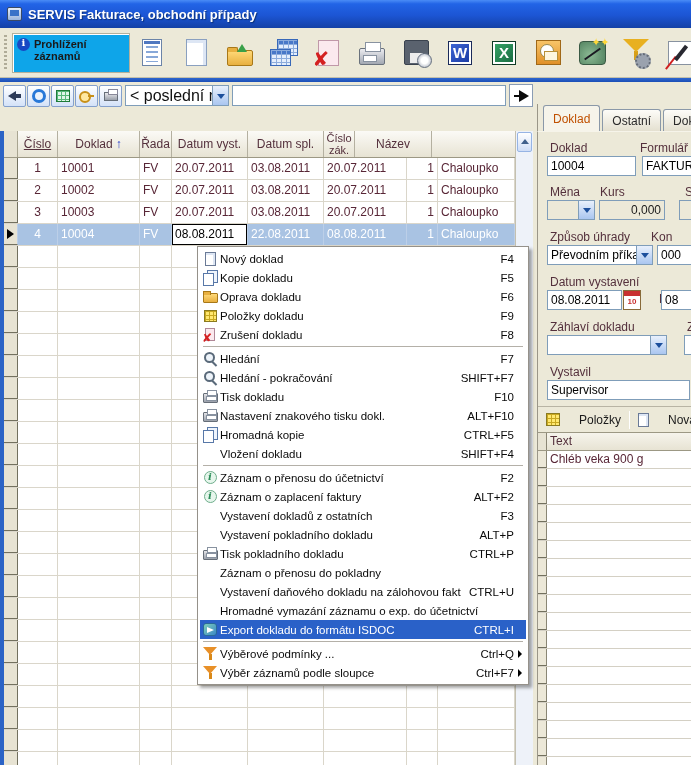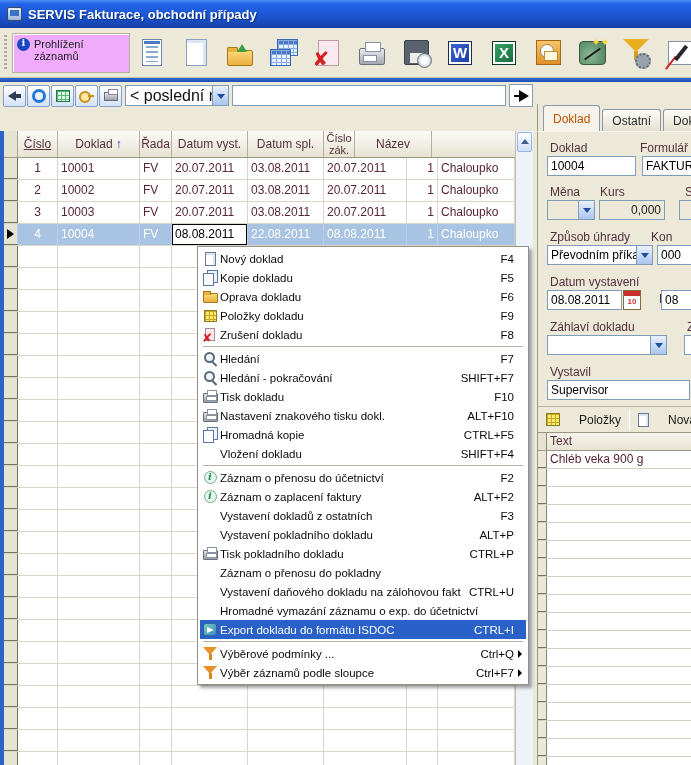--- a/index.html
+++ b/index.html
@@ -9,22 +9,22 @@
   
   .titlebar { height: 28px; background: linear-gradient(180deg,#4a8cf6 0%,#2264e6 14%,#1c55d4 55%,#1441a6 100%);
     display: flex; align-items: center; gap: 6px; padding: 0 7px; }
   .app-icon { width: 15px; height: 14px; background: linear-gradient(#e8eef8,#9ab4dc); border: 1px solid #3a4a66; border-radius: 2px; position: relative; }
   .app-icon::after { content:""; position:absolute; left:2px; top:2px; right:2px; height:6px; background:#3a72c8; }
   .title-text { color:#fff; font-weight:bold; font-size:13px; text-shadow:1px 1px 1px #0c3278; white-space:nowrap; }
 
   
   .main-toolbar { height: 50px; display: flex; align-items: center; background:#ece9d8; border-bottom:1px solid #c4c0ac; padding-left: 12px; position: relative; }
   .grip { position:absolute; left:4px; top:7px; bottom:7px; width:3px; background:repeating-linear-gradient(180deg,#b0ac98 0 2px,transparent 2px 4px); }
-  .status-box { width:118px; height:40px; background:#f0abfc; border:1px solid #b4b09c; box-shadow: inset 1px 1px 0 #fff;
-    display:flex; align-items:flex-start; gap:4px; padding:4px 4px; font-size:11px; color:#1a1a1a; flex:none; }
+  .status-box { width:118px; height:40px; background:#0ea5e9; border:1px solid #b4b09c; box-shadow: inset 1px 1px 0 #fff;
+    display:flex; align-items:flex-start; gap:4px; padding:4px 4px; font-size:11px; color:#1a1a1a; flex:none;font-weight:bold; }
   .info-badge { width:13px; height:13px; border-radius:50%; background:#1748c4; flex:none; position:relative; }
   .info-badge::after { content:"i"; position:absolute; left:0; right:0; top:-1px; text-align:center; color:#fff; font-size:10px; font-weight:bold; font-family:"DejaVu Serif",serif; }
   .tb-buttons { display:flex; align-items:center; height:100%; }
   .tb-btn { width:44px; height:46px; display:flex; align-items:center; justify-content:center; flex:none; }
   .ticon { position:relative; display:inline-block; }
 
   .t-report { width:20px; height:27px; background:#fff; border:1px solid #6b84a8; }
   .t-report::before { content:""; position:absolute; left:3px; right:3px; top:6px; bottom:3px; background:repeating-linear-gradient(180deg,#88a8d8 0 2px,transparent 2px 5px); }
   .t-report::after { content:""; position:absolute; left:1px; right:1px; top:1px; height:3px; background:#5078c0; }
   .t-new-document { width:21px; height:27px; background:#fff; border:1px solid #8aa0c0; box-shadow: inset -3px 3px 0 #dde6f4; }

